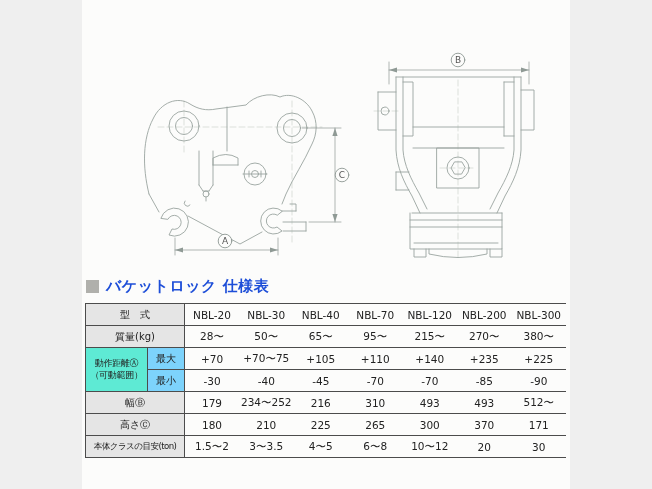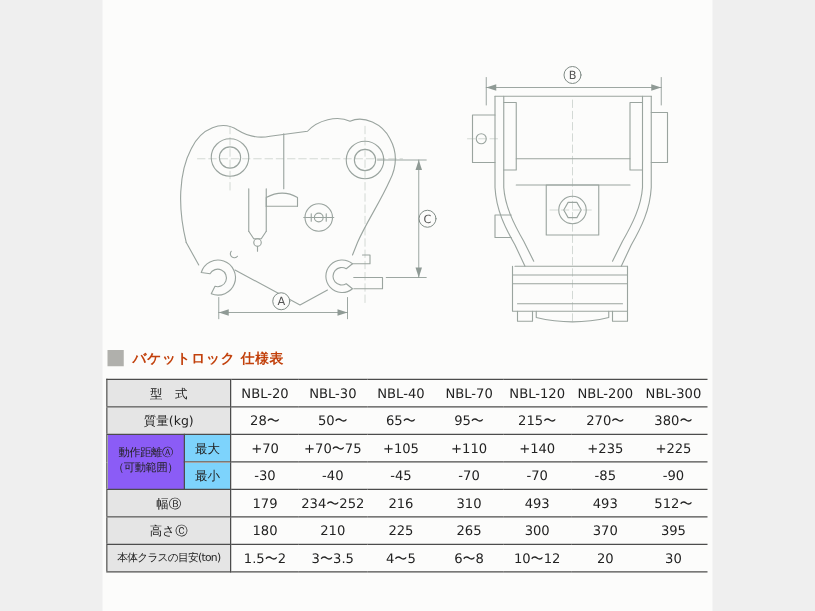--- a/index.html
+++ b/index.html
@@ -15,38 +15,38 @@
   }
   .drawings{position:absolute;left:0;top:0;}
   .title-row{
     position:absolute;left:4px;top:277px;height:18px;
     display:flex;align-items:center;
   }
   .title-bullet{
     width:13px;height:13px;background:#b0b0ac;margin-right:7px;flex:none;
   }
   .title-text{
-    font-size:11px;font-weight:bold;color:#c2410c;letter-spacing:.5px;white-space:nowrap;
+    font-size:15px;font-weight:bold;color:#1d4ed8;letter-spacing:.5px;white-space:nowrap;
   }
   table.spec{
     position:absolute;left:3px;top:303px;width:481px;
     border-collapse:collapse;table-layout:fixed;
     border-top:1px solid #4c4c4c;border-left:1px solid #4c4c4c;
   }
   table.spec td,table.spec th{
     border-bottom:1px solid #4c4c4c;
     height:21px;padding:0;margin:0;text-align:center;vertical-align:middle;
     font-weight:normal;color:#222;overflow:hidden;white-space:nowrap;
   }
   .lblcell{
     background:#e5e5e5;border-right:1px solid #4c4c4c;
     font-size:10px;color:#1d1d1d;
   }
   .grouplbl{
-    background:#8b5cf6;border-right:1px solid #4c4c4c;
+    background:#5eead4;border-right:1px solid #4c4c4c;
     font-size:9px;line-height:1.25;color:#1d1d1d;letter-spacing:-.3px;
   }
   .sublbl{
     background:#7dd3fc;border-right:1px solid #4c4c4c;
     font-size:10px;color:#1d1d1d;
   }
   .tight{font-size:8.6px;letter-spacing:-.6px;}
   th.model{font-size:10.5px;font-weight:bold;color:#161616;}
   td.val{font-size:10.5px;color:#1c1c1c;}
   .footnote{
@@ -255,21 +255,21 @@
       <td class="val">512〜</td>
     </tr>
     <tr>
       <td class="lblcell" colspan="2">高さⒸ</td>
       <td class="val">180</td>
       <td class="val">210</td>
       <td class="val">225</td>
       <td class="val">265</td>
       <td class="val">300</td>
       <td class="val">370</td>
-      <td class="val">395</td>
+      <td class="val">171</td>
     </tr>
     <tr>
       <td class="lblcell tight" colspan="2">本体クラスの目安(ton)</td>
       <td class="val">1.5〜2</td>
       <td class="val">3〜3.5</td>
       <td class="val">4〜5</td>
       <td class="val">6〜8</td>
       <td class="val">10〜12</td>
       <td class="val">20</td>
       <td class="val">30</td>

